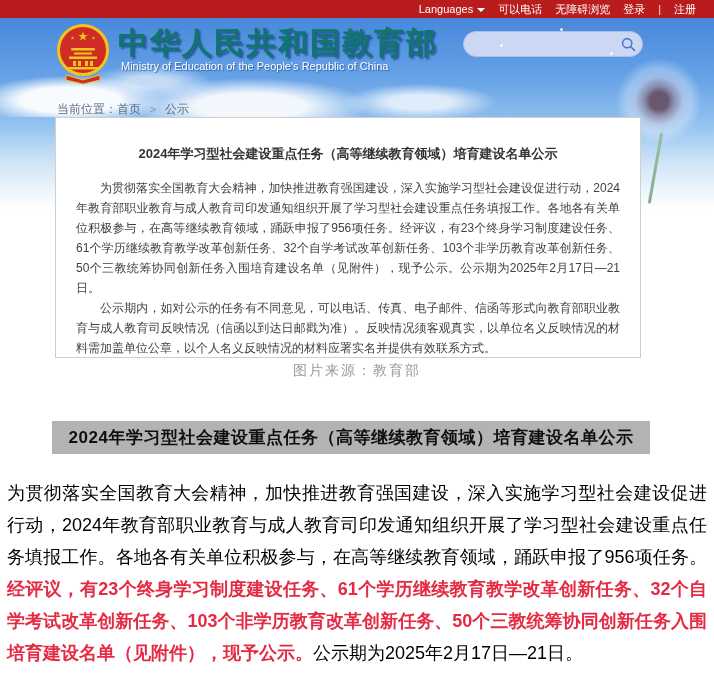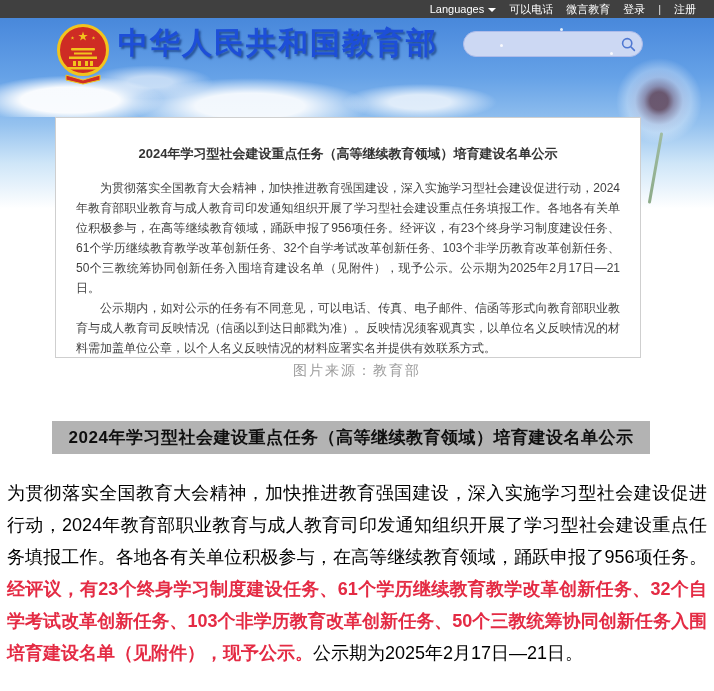--- a/index.html
+++ b/index.html
@@ -19,33 +19,33 @@
   }
   .clouds {
     position:absolute; left:0; top:42px; width:520px; height:75px;
     background:
       radial-gradient(ellipse 130px 34px at 70px 58px, rgba(255,255,255,.95) 38%, rgba(255,255,255,0) 72%),
       radial-gradient(ellipse 170px 40px at 250px 64px, rgba(255,255,255,.9) 32%, rgba(255,255,255,0) 70%),
       radial-gradient(ellipse 110px 26px at 420px 60px, rgba(255,255,255,.75) 28%, rgba(255,255,255,0) 70%),
       radial-gradient(ellipse 90px 24px at 150px 40px, rgba(255,255,255,.6) 25%, rgba(255,255,255,0) 70%);
   }
   .topbar {
-    position:absolute; left:0; top:0; width:714px; height:18px; background:#404040;
+    position:absolute; left:0; top:0; width:714px; height:18px; background:#b91c1c;
     display:flex; justify-content:flex-end; align-items:center; gap:13px;
     padding-right:18px; font-size:11px; color:#fff;
   }
   .topbar span { cursor:pointer; white-space:nowrap; }
   .topbar .divider { cursor:default; opacity:.85; }
   .caret {
     display:inline-block; width:0; height:0; margin-left:4px; vertical-align:middle;
     border-left:4px solid transparent; border-right:4px solid transparent; border-top:4px solid #fff;
   }
   .emblem { position:absolute; left:56px; top:23px; width:54px; height:62px; }
   .site-title {
-    position:absolute; left:118px; top:23px; font-size:30px; font-weight:bold; color:#1d4ed8;
+    position:absolute; left:118px; top:23px; font-size:30px; font-weight:bold; color:#0f766e;
     letter-spacing:2px; white-space:nowrap; text-shadow:2px 2px 2px rgba(23,62,128,.75);
   }
   .site-subtitle {
     position:absolute; left:121px; top:60px; font-size:11px; color:#fff; white-space:nowrap;
     text-shadow:1px 1px 1px rgba(23,62,128,.7);
   }
   .search {
     position:absolute; left:463px; top:31px; width:180px; height:26px;
     background:#ccd8f3; border:1px solid #aebcea; border-radius:13px;
     display:flex; align-items:center;
@@ -99,21 +99,21 @@
 
 <div class="page">
 
   <div class="screenshot">
     <div class="sky"></div>
     <div class="clouds"></div>
 
     <div class="topbar">
       <span><span>Languages</span><span class="caret"></span></span>
       <span>可以电话</span>
-      <span>微言教育</span>
+      <span>无障碍浏览</span>
       <span>登录</span>
       <span class="divider">|</span>
       <span>注册</span>
     </div>
 
     <div class="emblem">
       <svg width="54" height="62" viewBox="0 0 54 62">
         <circle cx="27" cy="27" r="24.5" fill="#ce2c24" stroke="#f2c41d" stroke-width="3"></circle>
         <g fill="#f2c41d">
           <path transform="translate(27,13.5) scale(5)" d="M0,-1 L0.2245,-0.309 L0.9511,-0.309 L0.3633,0.118 L0.5878,0.809 L0,0.382 L-0.5878,0.809 L-0.3633,0.118 L-0.9511,-0.309 L-0.2245,-0.309 Z"></path>
@@ -126,39 +126,43 @@
           <rect x="22" y="38" width="3" height="5"></rect>
           <rect x="29" y="38" width="3" height="5"></rect>
           <rect x="34" y="38" width="3" height="5"></rect>
           <rect x="12" y="44" width="30" height="2.5"></rect>
         </g>
         <path d="M10 52 L27 57 L44 52 L44 57 L27 61 L10 57 Z" fill="#ce2c24" stroke="#f2c41d" stroke-width="1"></path>
       </svg>
     </div>
 
     <div class="site-title">中华人民共和国教育部</div>
+    <div class="site-subtitle">Ministry of Education of the People's Republic of China</div>
 
     <div class="search">
       <input type="text" value="" style="">
       <button class="search-btn">
         <svg width="15" height="15" viewBox="0 0 15 15">
           <circle cx="6.2" cy="6.2" r="4.6" fill="none" stroke="#4f78d2" stroke-width="1.6"></circle>
           <line x1="9.8" y1="9.8" x2="13.4" y2="13.4" stroke="#4f78d2" stroke-width="1.6" stroke-linecap="round"></line>
         </svg>
       </button>
     </div>
 
     <div class="dandelion">
       <div class="d-head"></div>
       <div class="d-stem"></div>
     </div>
     <div class="seed s1"></div>
     <div class="seed s2"></div>
     <div class="seed s3"></div>
 
+    <div class="breadcrumb">
+      <span>当前位置：</span><span class="crumb-link">首页</span><span class="sep">＞</span><span class="crumb-link">公示</span>
+    </div>
 
     <div class="card">
       <div class="card-title">2024年学习型社会建设重点任务（高等继续教育领域）培育建设名单公示</div>
       <p class="p1">为贯彻落实全国教育大会精神，加快推进教育强国建设，深入实施学习型社会建设促进行动，2024年教育部职业教育与成人教育司印发通知组织开展了学习型社会建设重点任务填报工作。各地各有关单位积极参与，在高等继续教育领域，踊跃申报了956项任务。经评议，有23个终身学习制度建设任务、61个学历继续教育教学改革创新任务、32个自学考试改革创新任务、103个非学历教育改革创新任务、50个三教统筹协同创新任务入围培育建设名单（见附件），现予公示。公示期为2025年2月17日—21日。</p>
       <p class="p2">公示期内，如对公示的任务有不同意见，可以电话、传真、电子邮件、信函等形式向教育部职业教育与成人教育司反映情况（信函以到达日邮戳为准）。反映情况须客观真实，以单位名义反映情况的材料需加盖单位公章，以个人名义反映情况的材料应署实名并提供有效联系方式。</p>
     </div>
   </div>
 
   <div class="caption">图片来源：教育部</div>
 

